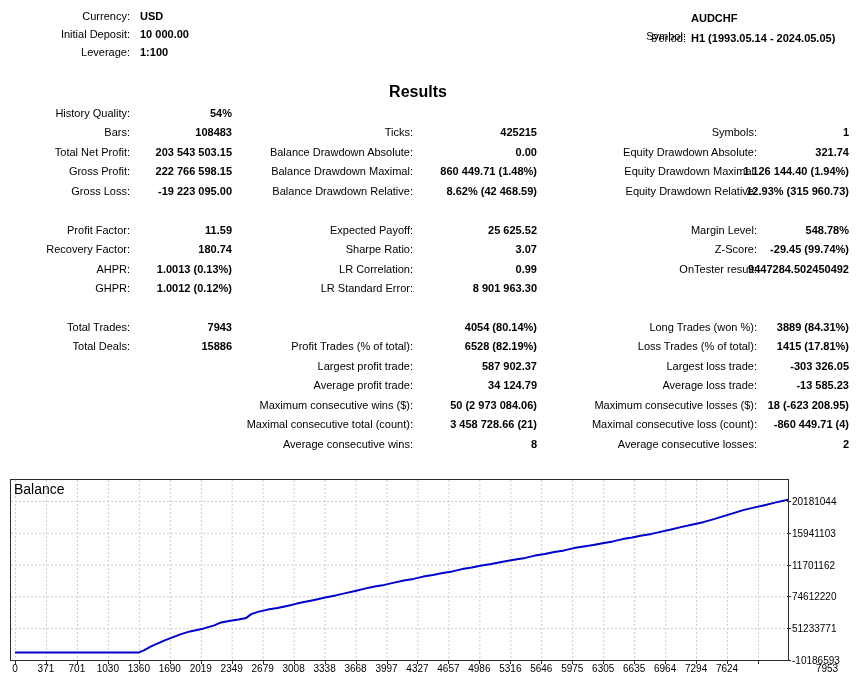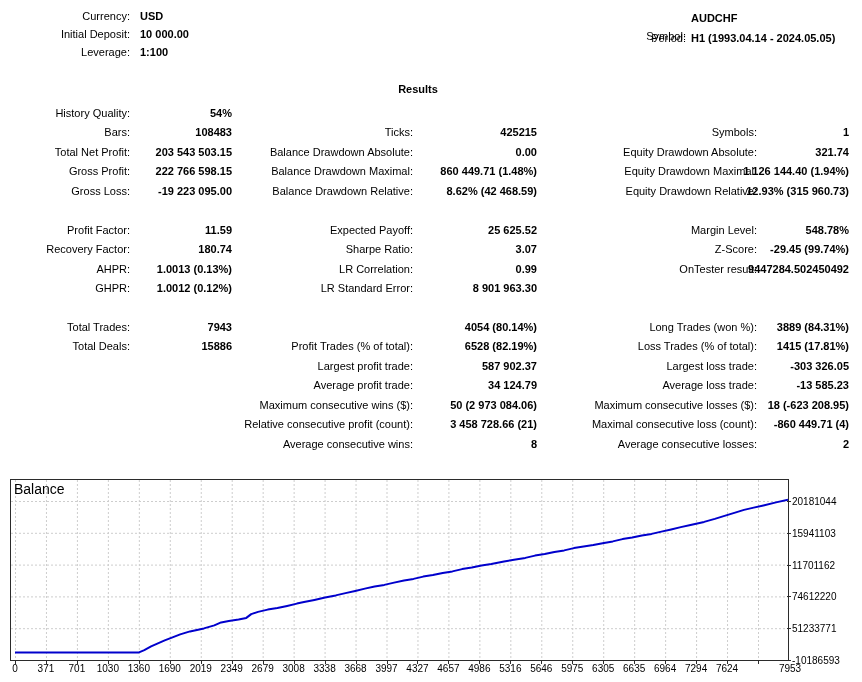--- a/index.html
+++ b/index.html
@@ -7,21 +7,21 @@
     width:862px;height:682px;position:relative;overflow:hidden;
     background:#ffffff;color:#000;
     font-family:"Liberation Sans","DejaVu Sans",sans-serif;font-size:11px;
   }
   .abs{position:absolute;}
   .lbl{text-align:right;white-space:pre;}
   .val{font-weight:bold;white-space:pre;}
   
   .hrow{position:absolute;height:16px;line-height:16px;}
   
-  #results-title{position:absolute;left:0;top:83px;width:836px;text-align:center;font-weight:bold;font-size:11px;}
+  #results-title{position:absolute;left:0;top:83px;width:836px;text-align:center;font-weight:bold;font-size:16px;}
   
   .sblock{position:absolute;left:0;width:862px;}
   .srow{position:relative;height:19.45px;}
   .cell{position:absolute;top:0;line-height:19.45px;white-space:pre;}
   .c-l{text-align:right;}
   .c-v{text-align:right;font-weight:bold;}
   .l1{left:0;width:130px;}
   .v1{left:132px;width:100px;}
   .l2{left:240px;width:173px;}
   .v2{left:419px;width:118px;}
@@ -51,21 +51,21 @@
   <span class="abs lbl" style="left:0;width:130px;">Leverage:</span>
   <span class="abs val" style="left:140px;">1:100</span>
 </div>
 
 <div class="hrow" style="left:0;top:10px;">
   <span class="abs lbl" style="left:556px;width:130px;margin-top:18px;">Symbol:</span>
   <span class="abs val" style="left:691px;">AUDCHF</span>
 </div>
 <div class="hrow" style="left:0;top:30px;">
   <span class="abs lbl" style="left:556px;width:130px;">Period:</span>
-  <span class="abs val" style="left:691px;">H1 (1993.04.14 - 2024.05.05)</span>
+  <span class="abs val" style="left:691px;">H1 (1993.05.14 - 2024.05.05)</span>
 </div>
 
 <div id="results-title">Results</div>
 
 <div class="sblock" style="top:104px;" id="block-a">
 
     <div class="srow">
       <span class="cell c-l l1">History Quality:</span>
       <span class="cell c-v v1">54%</span>
       <span class="cell c-l l2"></span>
@@ -190,21 +190,21 @@
       <span class="cell c-v v1"></span>
       <span class="cell c-l l2">Maximum consecutive wins ($):</span>
       <span class="cell c-v v2">50 (2 973 084.06)</span>
       <span class="cell c-l l3">Maximum consecutive losses ($):</span>
       <span class="cell c-v v3">18 (-623 208.95)</span>
     </div>
 
     <div class="srow">
       <span class="cell c-l l1"></span>
       <span class="cell c-v v1"></span>
-      <span class="cell c-l l2">Relative consecutive profit (count):</span>
+      <span class="cell c-l l2">Maximal consecutive total (count):</span>
       <span class="cell c-v v2">3 458 728.66 (21)</span>
       <span class="cell c-l l3">Maximal consecutive loss (count):</span>
       <span class="cell c-v v3">-860 449.71 (4)</span>
     </div>
 
     <div class="srow">
       <span class="cell c-l l1"></span>
       <span class="cell c-v v1"></span>
       <span class="cell c-l l2">Average consecutive wins:</span>
       <span class="cell c-v v2">8</span>
@@ -275,21 +275,21 @@
     <div class="xtick-label" style="left: 437.417px;">4657</div>
     <div class="xtick-label" style="left: 468.375px;">4986</div>
     <div class="xtick-label" style="left: 499.333px;">5316</div>
     <div class="xtick-label" style="left: 530.292px;">5646</div>
     <div class="xtick-label" style="left: 561.25px;">5975</div>
     <div class="xtick-label" style="left: 592.208px;">6305</div>
     <div class="xtick-label" style="left: 623.167px;">6635</div>
     <div class="xtick-label" style="left: 654.125px;">6964</div>
     <div class="xtick-label" style="left: 685.083px;">7294</div>
     <div class="xtick-label" style="left: 716.042px;">7624</div>
-    <div class="xtick-label" style="left: 747px; padding-left: 32px;">7953</div>
+    <div class="xtick-label" style="left: 784px; padding-left: 32px;">7953</div>
   </div>
 <div id="axis-ticks">
     <div class="tickmark" style="left: 787px; top: 501px; width: 4px; height: 1px;"></div>
     <div class="tickmark" style="left: 787px; top: 532.8px; width: 4px; height: 1px;"></div>
     <div class="tickmark" style="left: 787px; top: 564.6px; width: 4px; height: 1px;"></div>
     <div class="tickmark" style="left: 787px; top: 596.4px; width: 4px; height: 1px;"></div>
     <div class="tickmark" style="left: 787px; top: 628.2px; width: 4px; height: 1px;"></div>
     <div class="tickmark" style="left: 787px; top: 660px; width: 4px; height: 1px;"></div>
     <div class="tickmark" style="left: 15px; top: 661px; width: 1px; height: 3px;"></div>
     <div class="tickmark" style="left: 45.9583px; top: 661px; width: 1px; height: 3px;"></div>

